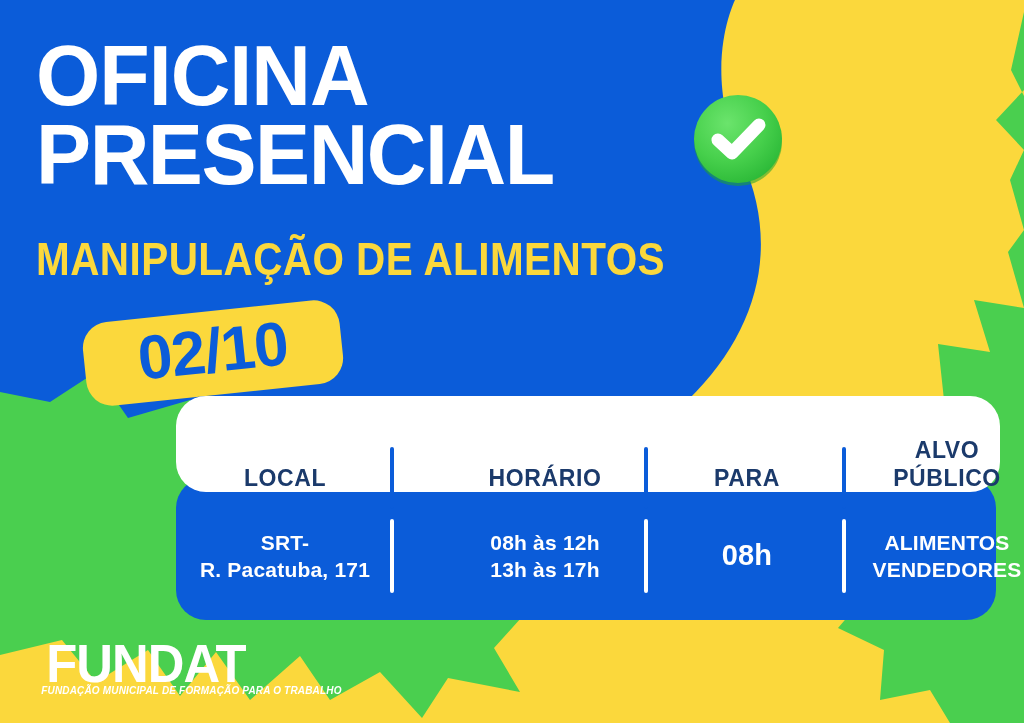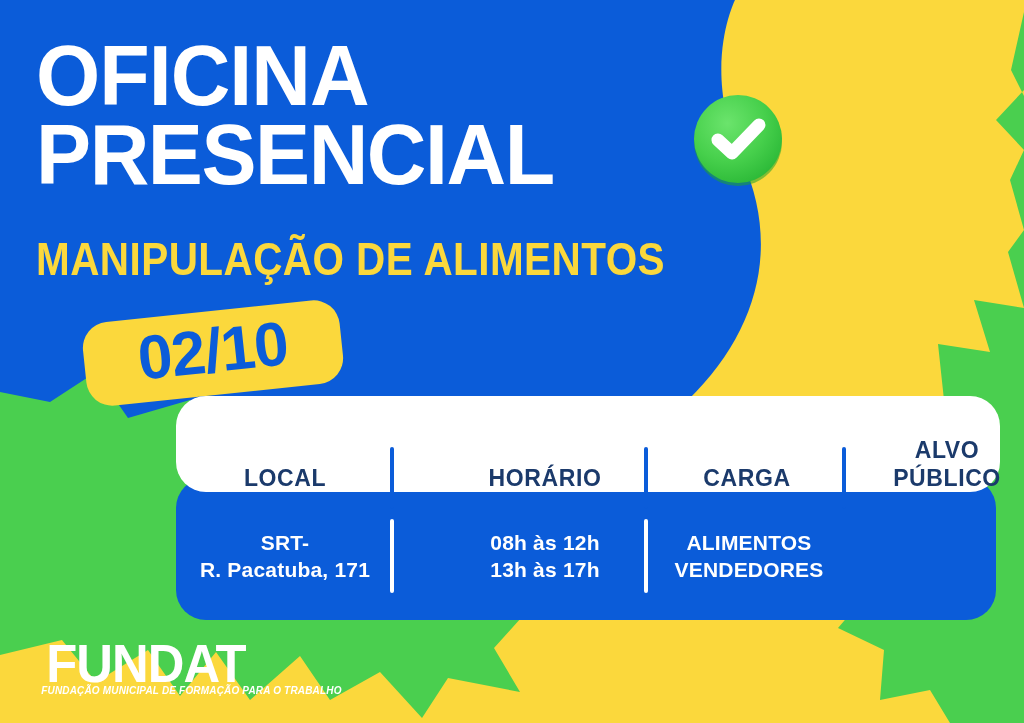--- a/index.html
+++ b/index.html
@@ -247,40 +247,44 @@
     <div class="table-head">
       <div class="cell c0">
         <div class="head-text">LOCAL</div>
         <div class="divider"></div>
       </div>
       <div class="cell c1">
         <div class="head-text">HORÁRIO</div>
         <div class="divider"></div>
       </div>
       <div class="cell c2">
-        <div class="head-text">CARGA</div>
+        <div class="head-text">PARA</div>
         <div class="divider"></div>
       </div>
       <div class="cell c3">
         <div class="head-text">ALVO</div>
         <div class="head-text">PÚBLICO</div>
       </div>
     </div>
 
     <div class="table-body">
       <div class="cell c0">
         <div class="body-text">SRT-</div>
         <div class="body-text">R. Pacatuba, 171</div>
         <div class="divider"></div>
       </div>
       <div class="cell c1">
         <div class="body-text">08h às 12h</div>
         <div class="body-text">13h às 17h</div>
         <div class="divider"></div>
       </div>
+      <div class="cell c2">
+        <div class="body-text big">08h</div>
+        <div class="divider"></div>
+      </div>
       <div class="cell c3">
         <div class="body-text">ALIMENTOS</div>
         <div class="body-text">VENDEDORES</div>
       </div>
     </div>
   </div>
 
   <div class="logo">
     <span class="logo-word">FUNDAT</span>
     <span class="logo-tagline">FUNDAÇÃO MUNICIPAL DE FORMAÇÃO PARA O TRABALHO</span>

